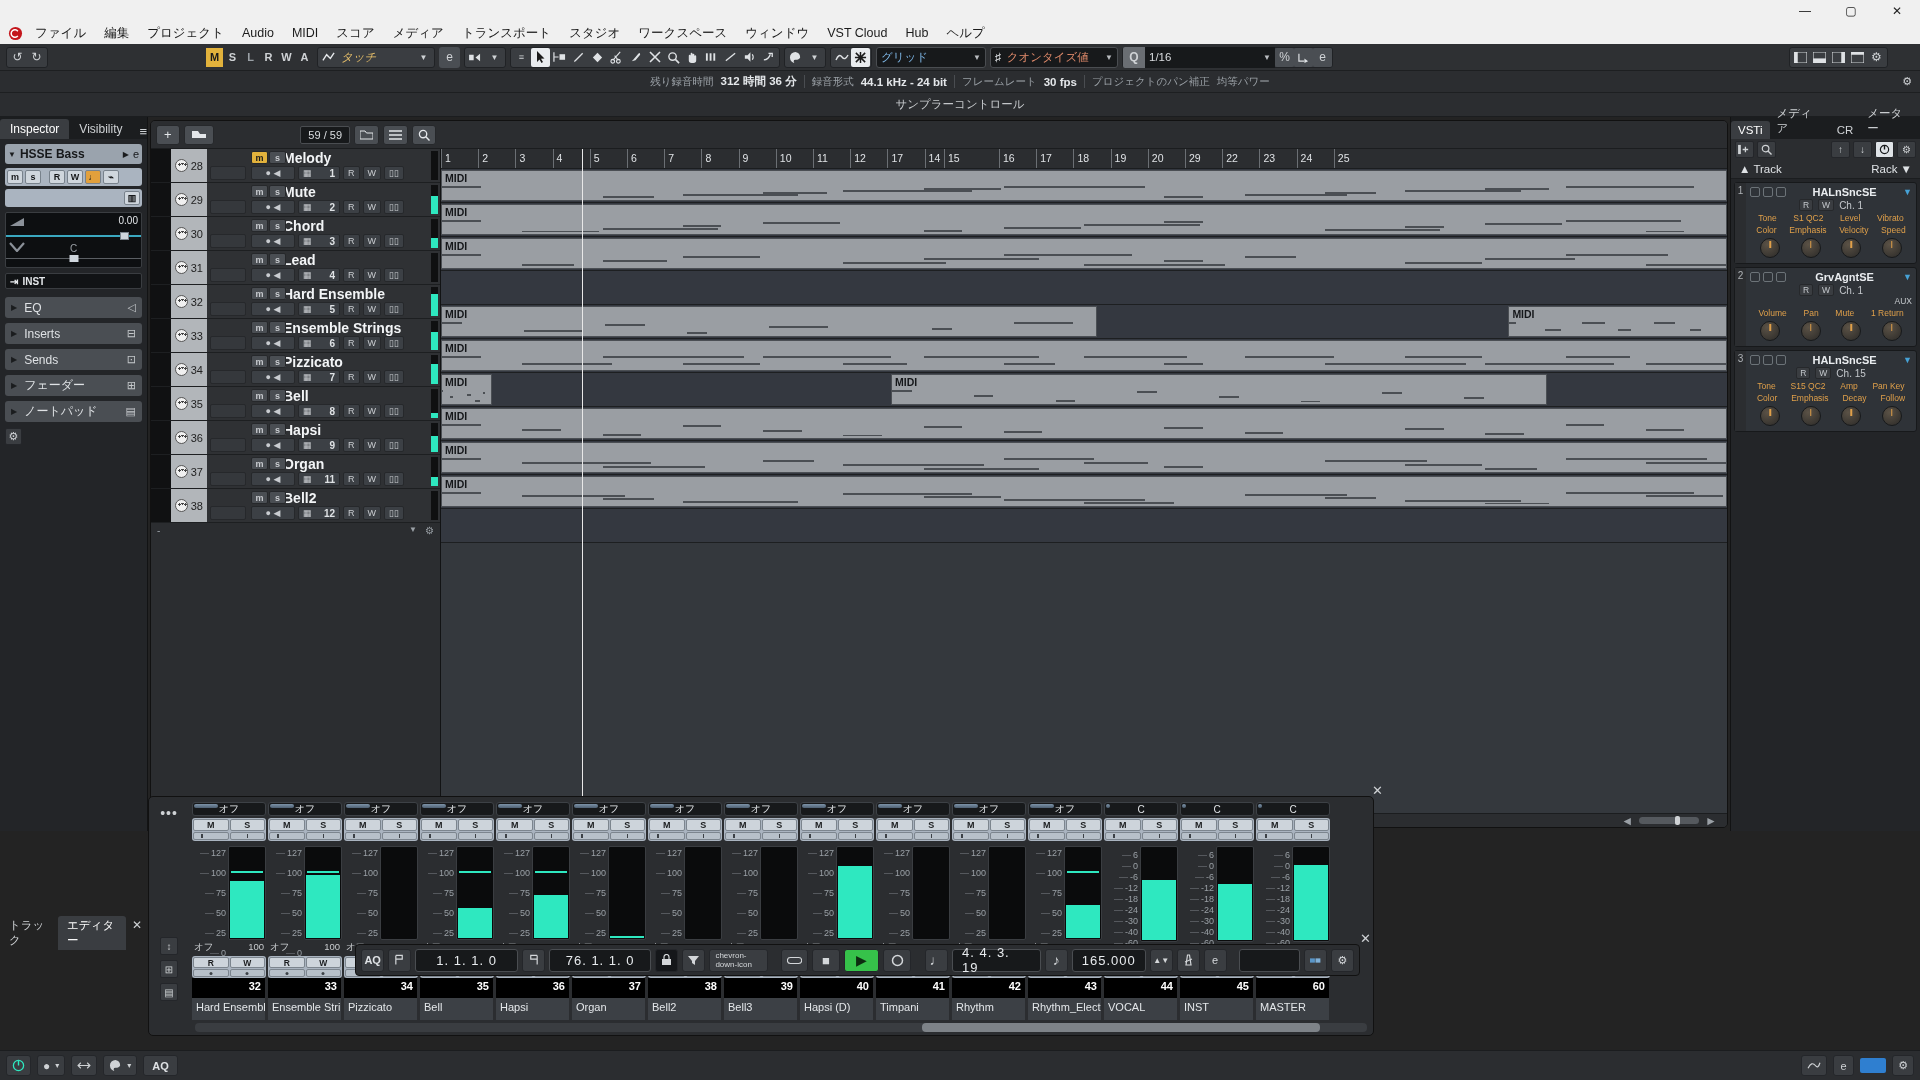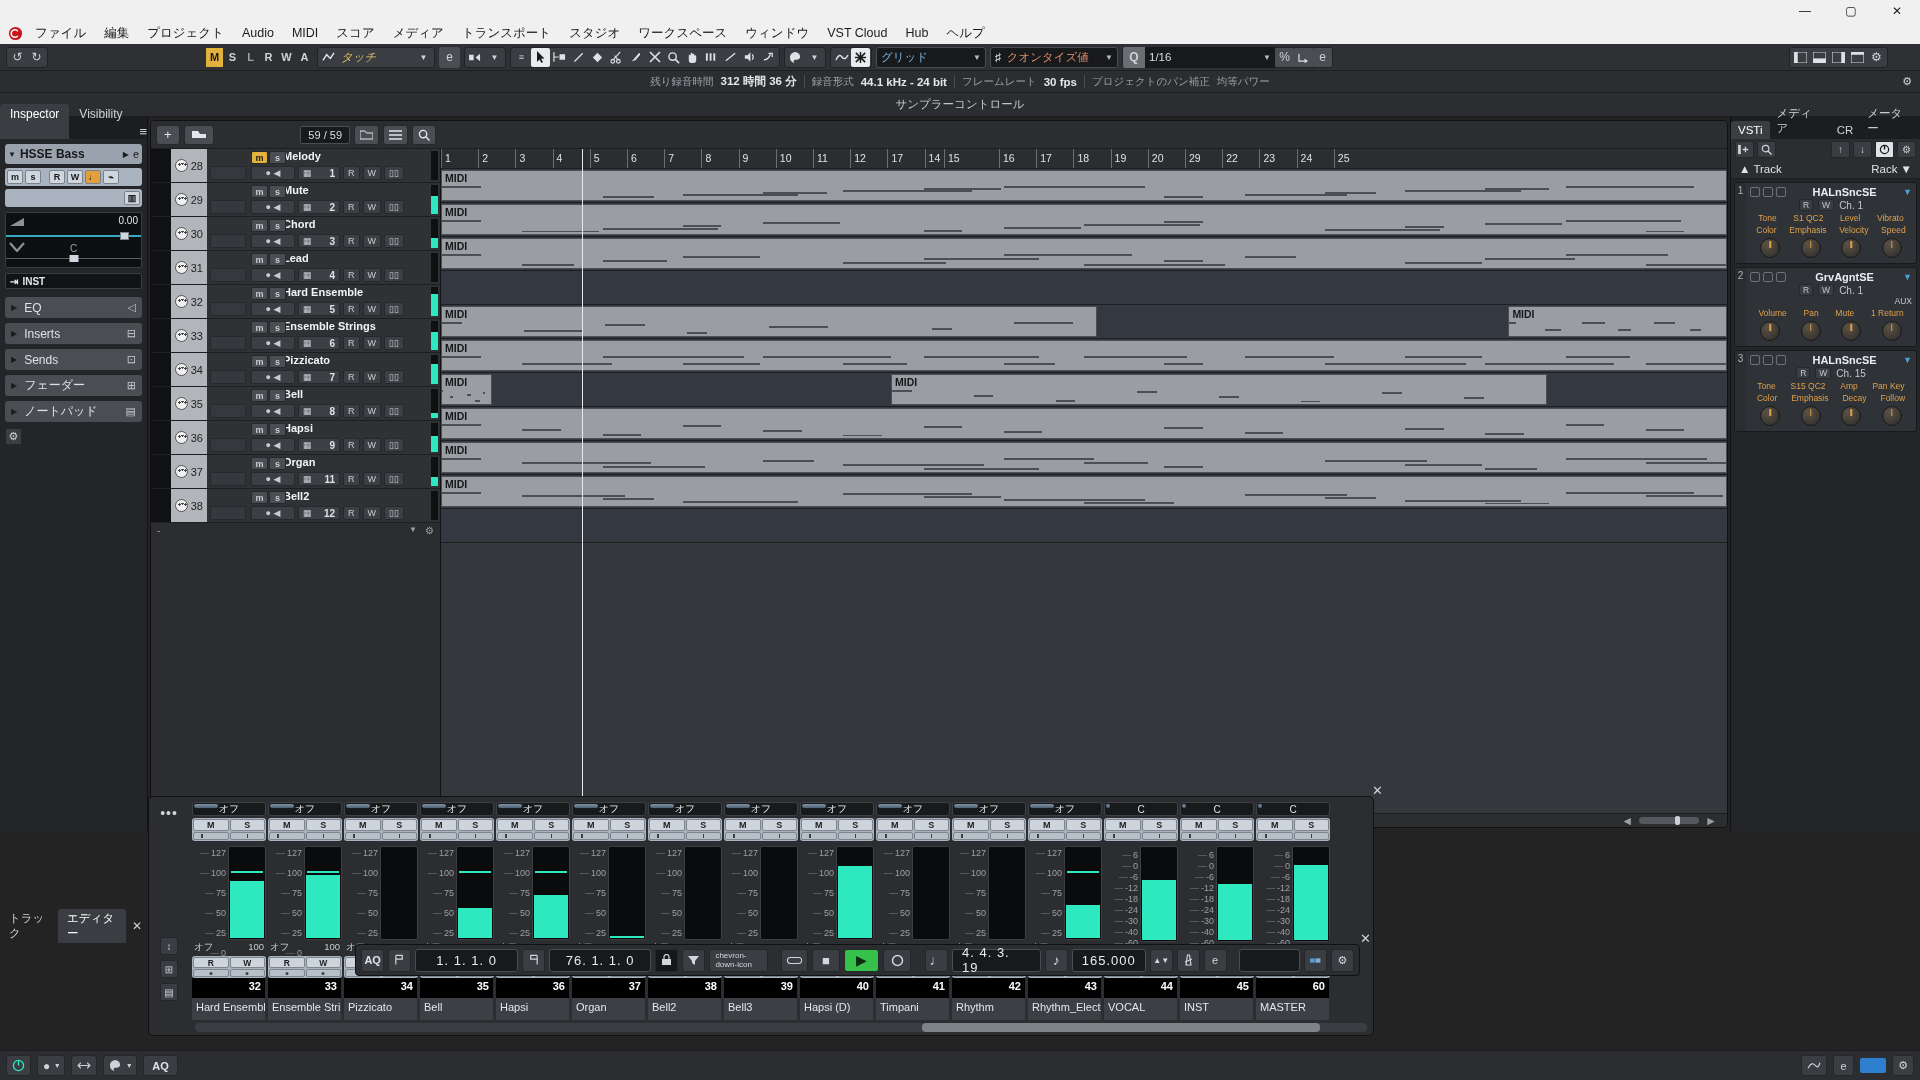--- a/index.html
+++ b/index.html
@@ -45,21 +45,21 @@
 
   .selline { height:24px; background:#2b2d30; display:flex; align-items:center; justify-content:center;
              font-size:11.5px; color:#c8cbce; border-bottom:1px solid #1b1d1f; }
 
   
   .main { display:flex; height:714px; }
 
   
   .inspector { width:148px; background:#232528; border-right:1px solid #121314; display:flex; flex-direction:column; }
   .insp-tabs { display:flex; align-items:flex-end; height:22px; background:#1b1d1f; }
-  .insp-tab { padding:3px 10px 18px 10px; font-size:12px; color:#cfd2d5; }
+  .insp-tab { padding:3px 10px 3px 10px; font-size:12px; color:#cfd2d5; }
   .insp-tab.active { background:#3a3d41; color:#fff; border-radius:3px 3px 0 0; }
   .insp-ham { margin-left:auto; padding:0 7px; color:#cfd2d5; font-size:13px; }
   .insp-body { padding:5px; }
   .insp-head { height:20px; background:#9aa3ad; border-radius:3px; display:flex; align-items:center; padding:0 3px; gap:4px; margin-bottom:4px; }
   .insp-head .nm { flex:1; font-size:12px; font-weight:bold; color:#16181a; }
   .tri { font-size:8px; color:#1a1c1e; }
   .insp-btnrow { background:#aab4c0; border-radius:3px; padding:2px; margin-bottom:3px; display:flex; gap:2px; align-items:center; }
   .ib { height:14px; min-width:16px; background:#cfd6dd; border:1px solid #78828c; border-radius:2px; display:flex; align-items:center; justify-content:center; font-size:9px; color:#16181a; font-weight:bold; }
   .ib.amber { background:#e2a03c; }
   .insp-row2 { background:#aab4c0; border-radius:3px; padding:2px; margin-bottom:5px; display:flex; justify-content:flex-end; }
@@ -88,21 +88,21 @@
   .tracklist { width:290px; background:#2b2d30; border-right:1px solid #121314; overflow:hidden; }
   .track { height:34px; display:flex; border-bottom:1px solid #1d1f21; background:#2f3134; position:relative; }
   .track .cidx { width:20px; background:#101112; }
   .track .tnum { width:36px; background:#b2b6ba; color:#222; display:flex; align-items:center; justify-content:flex-end; padding-right:4px; font-size:11px; gap:3px; }
   .midiico { width:13px; height:13px; border-radius:50%; background:#f0f0f0; border:1px solid #555; display:inline-block; position:relative; }
   .midiico::after{ content:""; position:absolute; left:2px; top:2.5px; width:9px; height:4px;
     background:radial-gradient(circle at 1.5px 1.5px,#444 1px,transparent 1.2px),
                radial-gradient(circle at 4.5px 0.5px,#444 1px,transparent 1.2px),
                radial-gradient(circle at 7.5px 1.5px,#444 1px,transparent 1.2px); }
   .track .tbody { flex:1; position:relative; padding:2px 3px; }
-  .tname { font-size:11px; font-weight:bold; color:#f2f4f6; position:absolute; left:76px; top:1px; }
+  .tname { font-size:14px; font-weight:bold; color:#f2f4f6; position:absolute; left:76px; top:1px; }
   .trow-ms { position:absolute; left:44px; top:2px; display:flex; gap:1px; }
   .msbtn { width:17px; height:13px; background:#4a4e53; border:1px solid #26282b; border-radius:2px; font-size:9px; font-weight:bold; color:#c9ccd0; display:flex; align-items:center; justify-content:center; }
   .msbtn.on { background:#e2b23c; color:#1a1a1a; }
   .trow2 { position:absolute; left:44px; top:17px; display:flex; gap:3px; align-items:center; }
   .t2b { height:14px; background:#3c4045; border:1px solid #26282b; border-radius:2px; display:flex; align-items:center; justify-content:center; gap:3px; padding:0 4px; font-size:9px; color:#c9ccd0; }
   .chanBox { width:42px; justify-content:space-between; }
   .trow2-blank { position:absolute; left:3px; top:17px; width:36px; height:14px; background:#35383c; border:1px solid #26282b; border-radius:2px; }
   .vumini { position:absolute; right:2px; top:2px; width:7px; height:29px; background:#0f1011; }
   .vumini i { position:absolute; bottom:0; left:0; right:0; background:#2ee8c0; }
 
@@ -176,21 +176,21 @@
   .rwrow .dot { height:8px; background:#b7c0c9; border:1px solid #7c858e; border-radius:2px; position:relative; }
   .rwrow .dot i { position:absolute; left:50%; top:2px; width:3px; height:3px; border-radius:50%; background:#3c4146; transform:translateX(-50%); }
   .namerow { display:flex; padding-left:3px; gap:2px; height:20px; }
   .numcell { width:74px; background:#000; color:#fff; font-size:11px; font-weight:bold; text-align:right; padding:2px 4px 0 0; border-right:1px solid #2b2d30; }
   .lblrow { display:flex; padding-left:3px; gap:2px; height:22px; }
   .lblcell { width:74px; background:#3c4045; color:#e4e7ea; font-size:11px; padding:3px 0 0 4px; white-space:nowrap; overflow:hidden; border-right:1px solid #2b2d30; }
   .mx-scroll { height:9px; margin:3px 6px; background:#3a3d41; border-radius:4px; position:relative; }
   .mx-scroll i { position:absolute; top:0; bottom:0; background:#7e8388; border-radius:4px; }
 
   
-  .btabs { position:absolute; left:0; top:916px; width:148px; display:flex; height:20px; align-items:center; }
+  .btabs { position:absolute; left:0; top:916px; width:148px; display:flex; height:20px; align-items:flex-start; }
   .btab { padding:2px 9px; font-size:11.5px; color:#cfd2d5; }
   .btab.active { background:#3a3d41; color:#fff; border-radius:3px 3px 0 0; }
   .mxtabs { position:absolute; left:190px; top:916px; display:flex; align-items:flex-end; height:20px; gap:2px; }
 
   
   .transport { position:absolute; left:355px; top:944px; width:1005px; height:32px; background:#2b2d30; border:1px solid #111; border-radius:4px; display:flex; align-items:center; padding:0 5px; gap:4px; }
   .tpBtn { height:23px; min-width:23px; background:#3a3d41; border:1px solid #24262a; border-radius:3px; display:flex; align-items:center; justify-content:center; color:#d4d7da; font-size:11px; padding:0 5px; }
   .tpBtn.aq { background:#3a3d41; color:#dfe2e5; font-weight:bold; }
   .tpBtn.green { background:#36c24a; color:#0d2b10; }
   .tpDisp { background:#17191b; border:1px solid #4a4d51; border-radius:3px; height:23px; display:flex; align-items:center; justify-content:center; color:#e8ebee; font-size:13px; padding:0 9px; letter-spacing:1px; }

